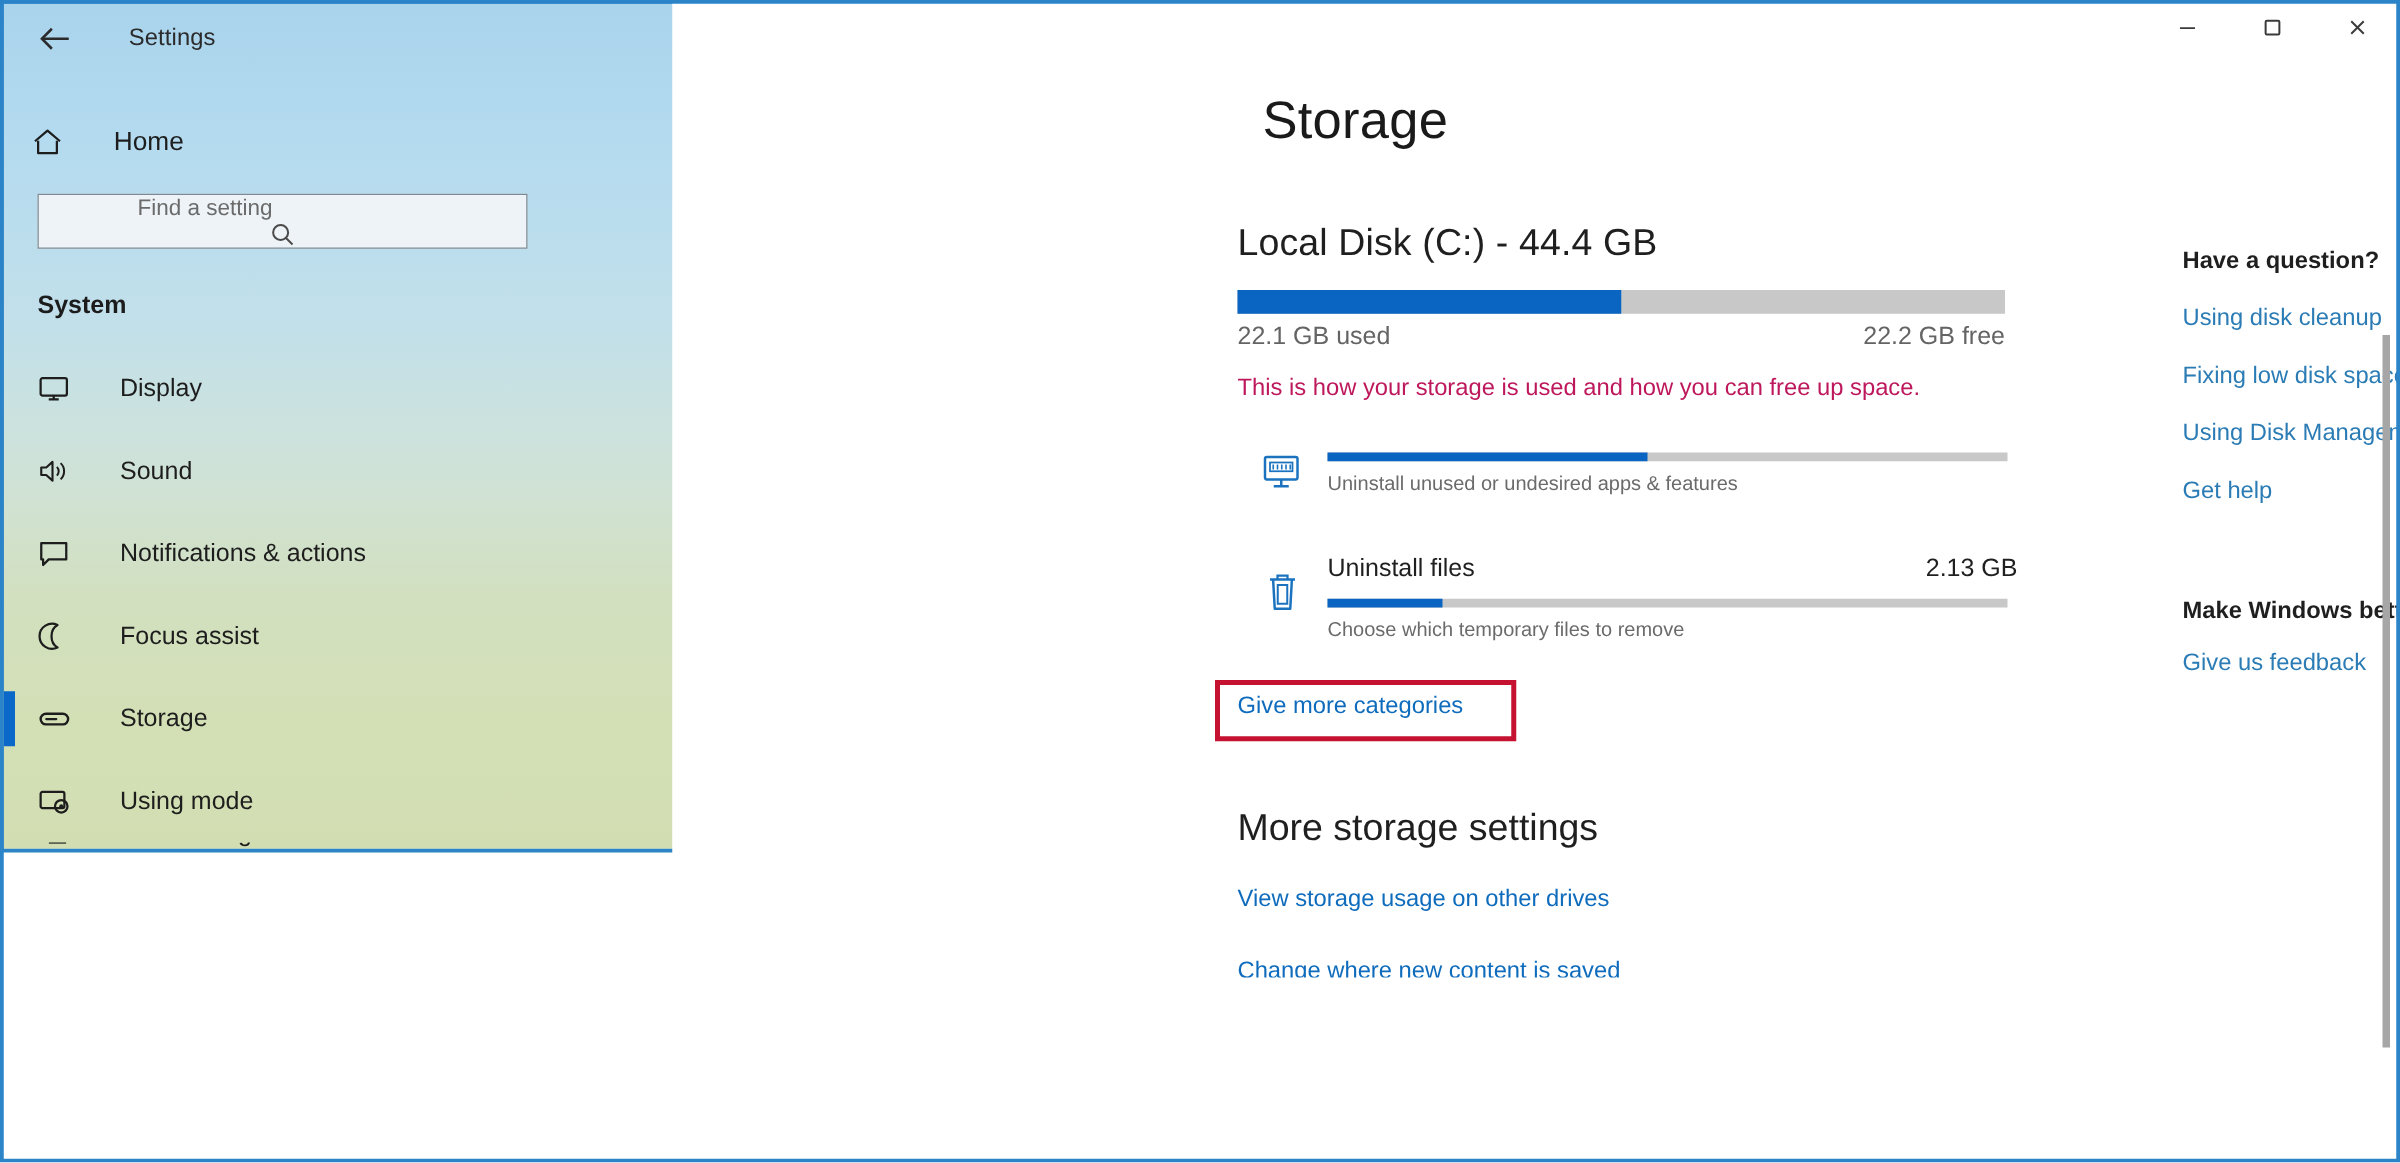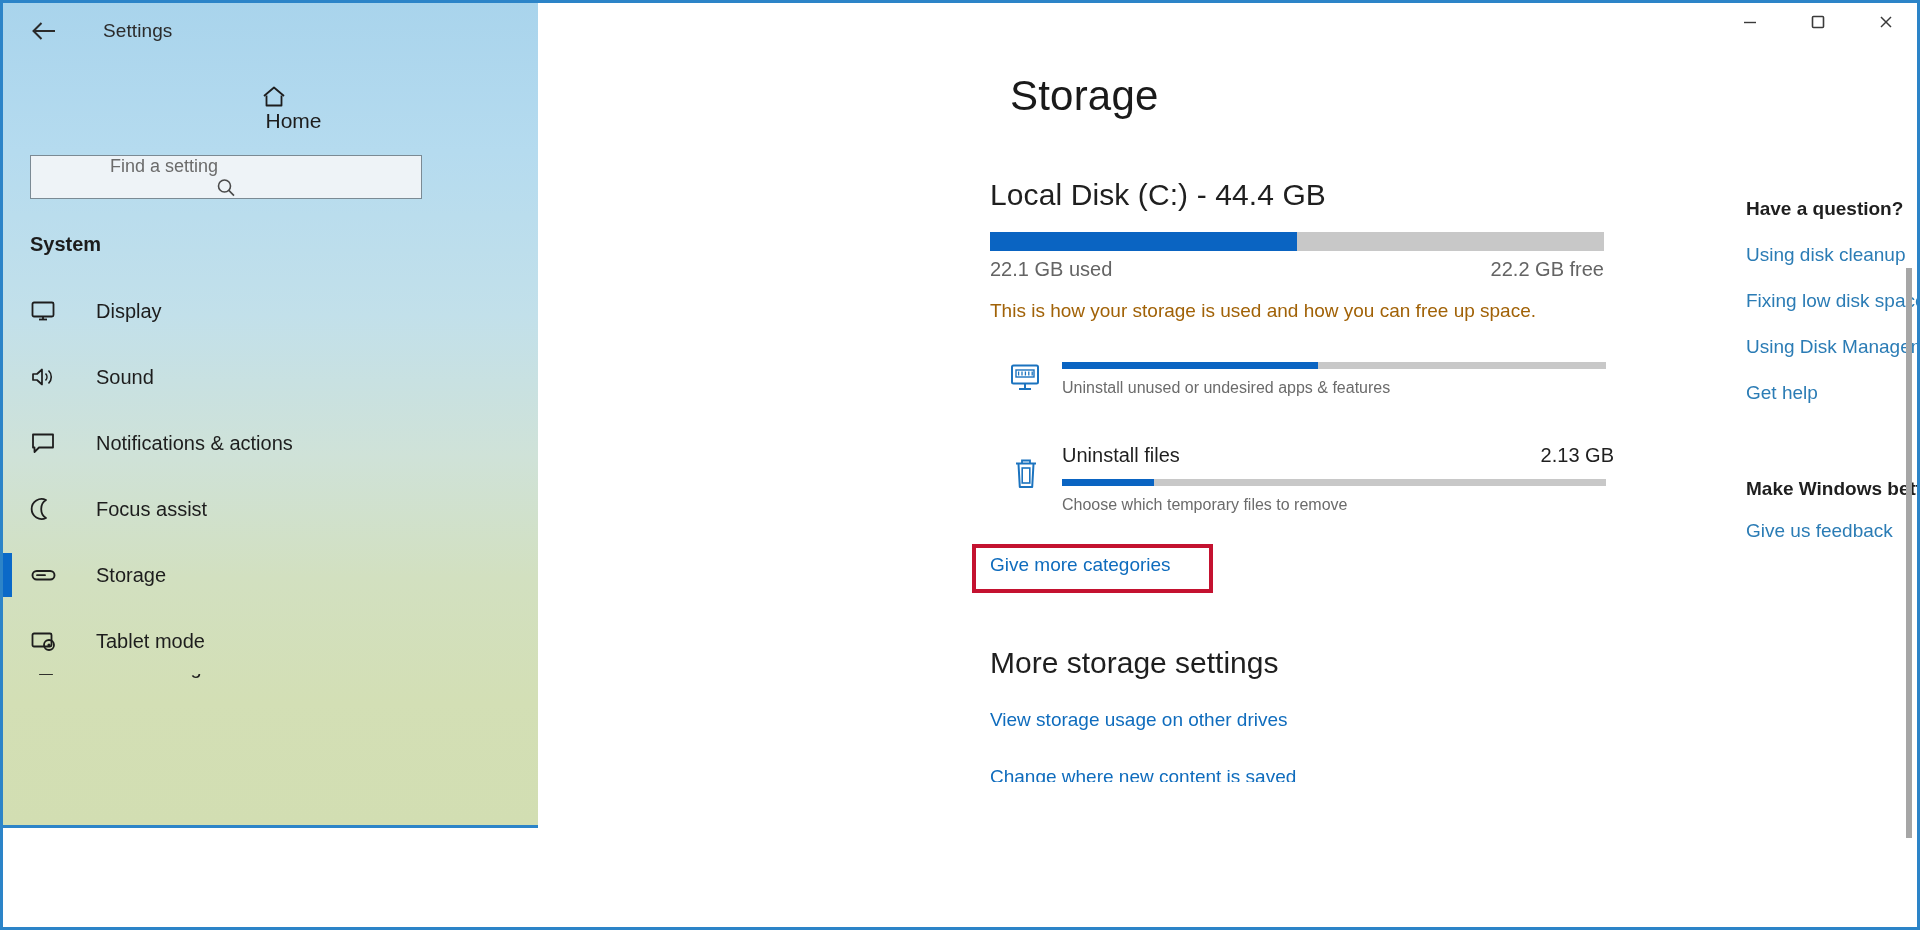--- a/index.html
+++ b/index.html
@@ -17,21 +17,21 @@
     width: 1920px;
     height: 930px;
     display: flex;
     background: #ffffff;
   }
 
   
   .sidebar {
     position: relative;
     width: 538px;
-    height: 828px;
+    height: 682px;
     flex: 0 0 538px;
     background: linear-gradient(180deg,
         #a9d4ec 0%,
         #b5dbef 18%,
         #c2e0ea 38%,
         #cfe2d8 55%,
         #d2e0c0 70%,
         #d3dfb5 85%,
         #d2deb2 100%);
     border-top: 3px solid #2c84c8;
@@ -62,21 +62,20 @@
     letter-spacing: .1px;
   }
 
   .home-row {
     display: flex;
     align-items: center;
     height: 58px;
     padding-left: 22px;
     margin-top: 26px;
     cursor: pointer;
-    flex-direction: column;
   }
   .home-icon {
     width: 42px;
     display: flex;
     justify-content: flex-start;
     align-items: center;
   }
   .home-label {
     margin-left: 24px;
     font-size: 21px;
@@ -224,21 +223,21 @@
     width: 614px;
     display: flex;
     justify-content: space-between;
     font-size: 20px;
     color: #646464;
   }
 
   .desc {
     margin-top: 19px;
     font-size: 19px;
-    color: #a16207;
+    color: #be185d;
   }
 
   .cat-list { margin-top: 26px; }
 
   .cat-row {
     position: relative;
     display: flex;
     min-height: 94px;
     cursor: pointer;
   }
@@ -471,21 +470,21 @@
 
       <div class="nav-item">
 
         <span class="nav-ico">
           <svg width="28" height="24" viewBox="0 0 28 24">
             <rect x="2.5" y="4.5" width="19" height="13" rx="1.5" fill="none" stroke="#1d1d1d" stroke-width="1.8"></rect>
             <circle cx="19" cy="16" r="5" fill="none" stroke="#1d1d1d" stroke-width="1.8"></circle>
             <circle cx="19" cy="16" r="1.6" fill="#1d1d1d"></circle>
           </svg>
         </span>
-        <span class="nav-label">Tablet mode</span>
+        <span class="nav-label">Using mode</span>
       </div>
 
       <div class="nav-item clipped">
 
         <span class="nav-ico">
           <svg width="28" height="24" viewBox="0 0 28 24">
             <rect x="2.5" y="5.5" width="12" height="9" fill="none" stroke="#1d1d1d" stroke-width="1.8"></rect>
             <rect x="10" y="10" width="12" height="9" fill="none" stroke="#1d1d1d" stroke-width="1.8"></rect>
           </svg>
         </span>

